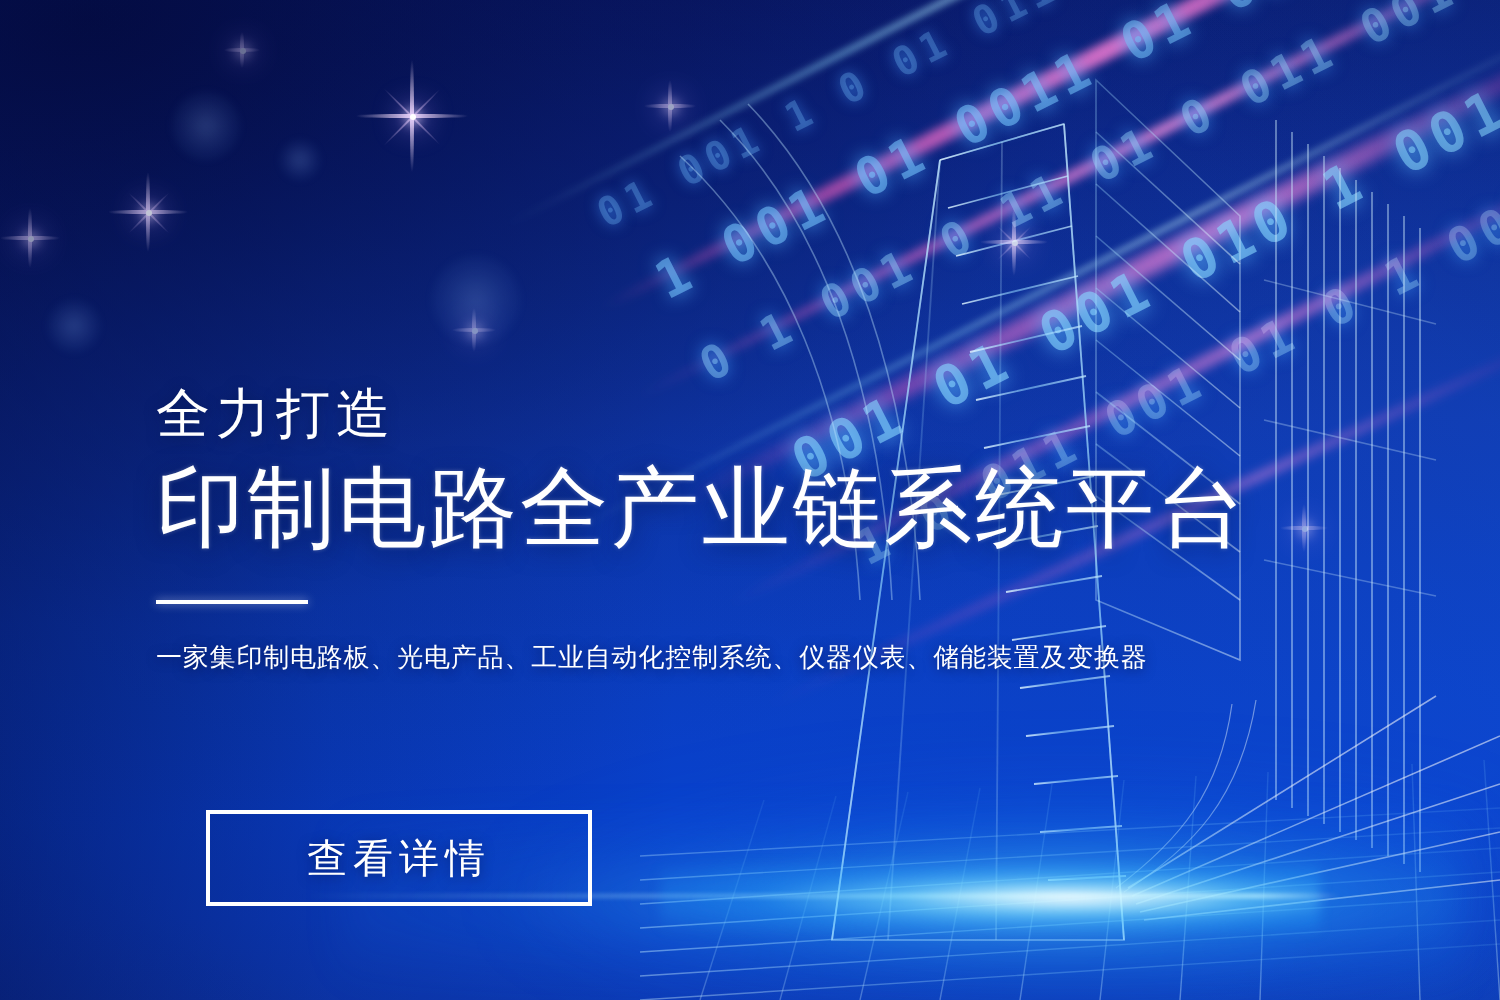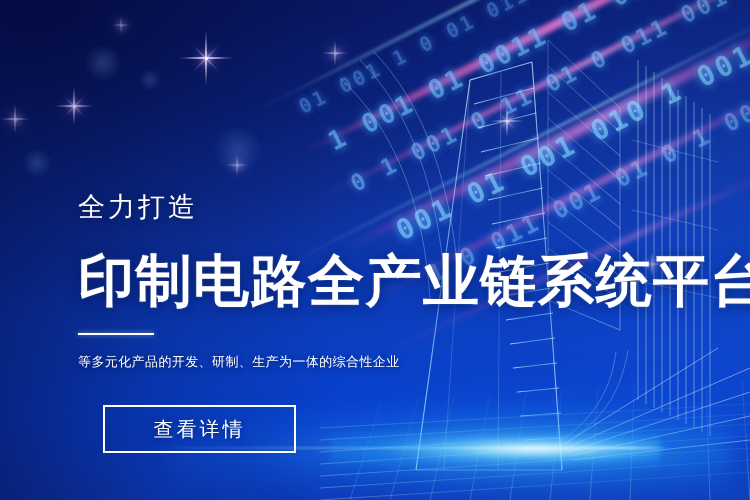--- a/index.html
+++ b/index.html
@@ -214,23 +214,23 @@
   }
   .eyebrow {
     font-size: 27px;
     font-weight: 300;
     color: #ffffff;
     letter-spacing: 3px;
     line-height: 1.15;
     text-shadow: 0 1px 7px rgba(0,20,70,0.6);
   }
   .headline {
-    margin-top: 25px;
-    font-size: 56px;
-    font-weight: 700;
+    margin-top: 6px;
+    font-size: 44px;
+    font-weight: 400;
     color: #ffffff;
     letter-spacing: 1.5px;
     line-height: 1.18;
     white-space: nowrap;
     text-shadow: 0 2px 12px rgba(3,18,76,0.65), 0 0 2px rgba(255,255,255,0.3);
   }
   .divider {
     margin-top: 19px;
     width: 76px;
     height: 2px;
@@ -463,19 +463,19 @@
   <div class="dust" style="left:86px;top:46px;width:34px;height:34px;"></div>
   <div class="dust" style="left:216px;top:128px;width:44px;height:44px;"></div>
   <div class="dust" style="left:24px;top:150px;width:26px;height:26px;"></div>
   <div class="dust" style="left:140px;top:70px;width:20px;height:20px;"></div>
 
   <div class="content">
     <div class="eyebrow">全力打造</div>
     <div class="headline">印制电路全产业链系统平台</div>
     <div class="divider"></div>
     <div class="subtitle">
-      <div>等多元化产品的开发、研制、生产为一体的综合性企业</div>
+      <div>一家集印制电路板、光电产品、工业自动化控制系统、仪器仪表、储能装置及变换器</div>
     </div>
   </div>
 
   <div class="cta">查看详情</div>
 
 </div>
 
 </body></html>

